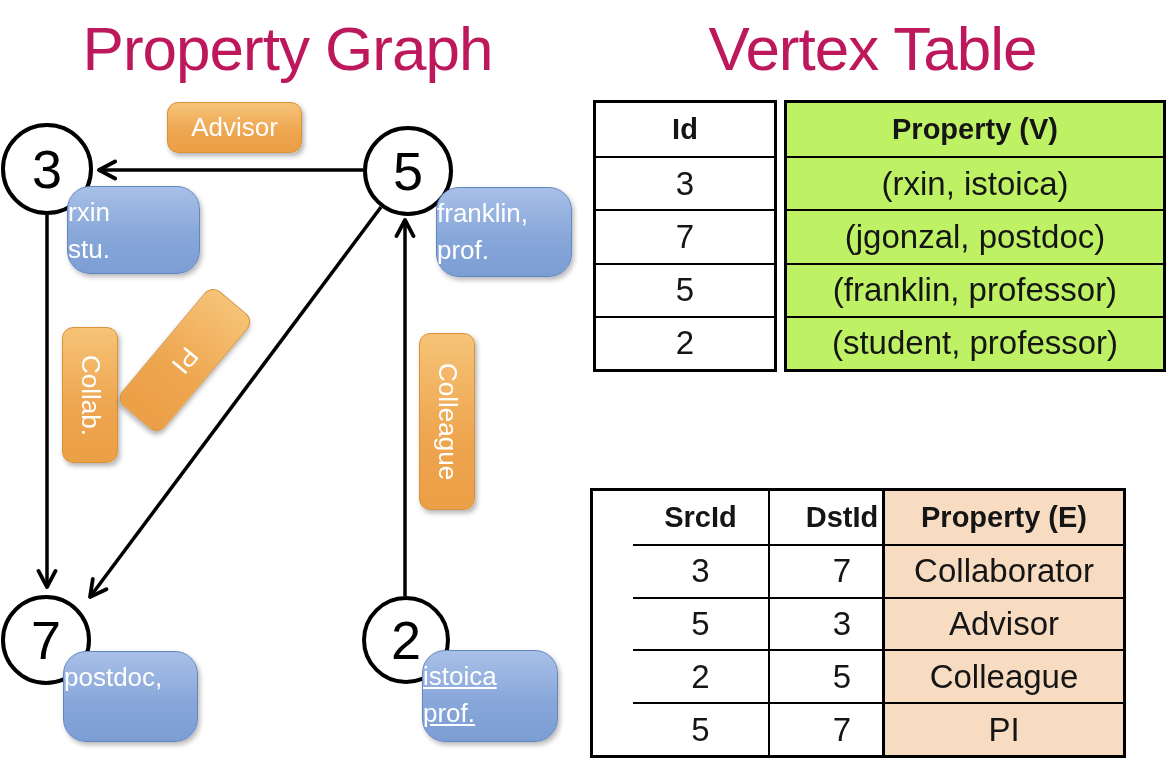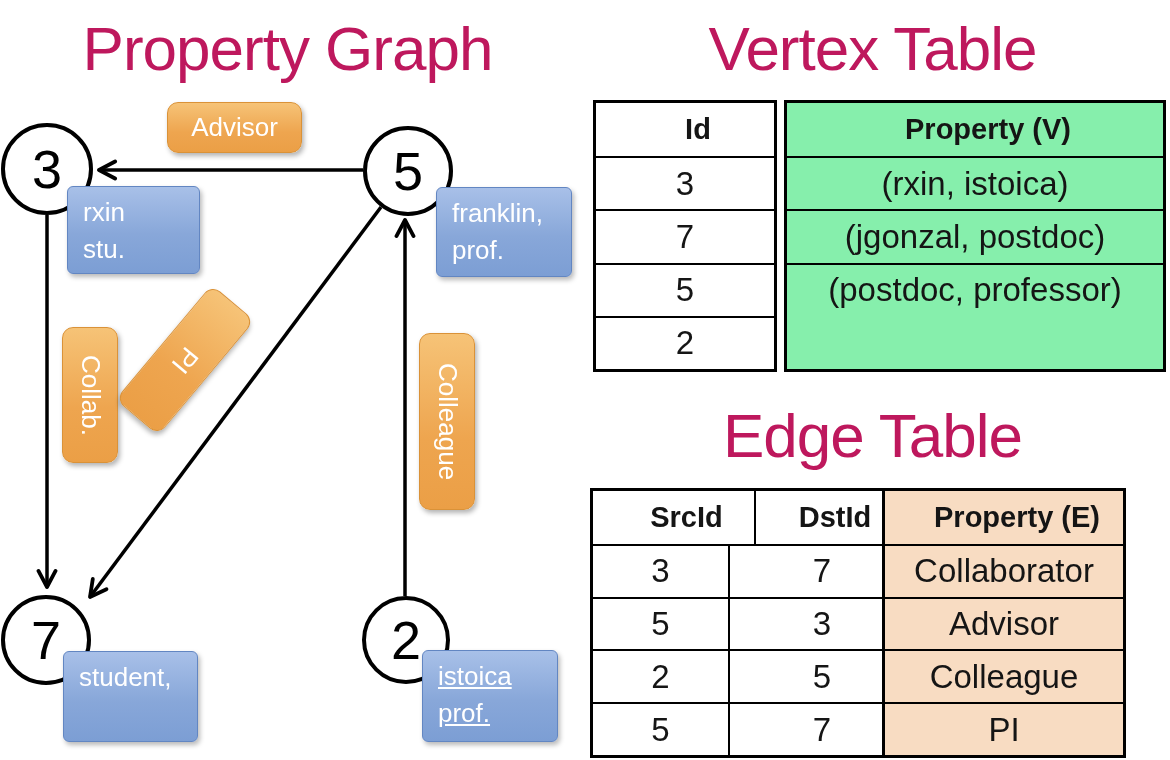--- a/index.html
+++ b/index.html
@@ -13,25 +13,25 @@
     letter-spacing:-1px;color:#be185d;white-space:nowrap;
   }
   
   .gnode{
     position:absolute;border:4px solid #000;border-radius:50%;background:#fff;
     display:flex;align-items:center;justify-content:center;
     font-size:54px;font-weight:300;color:#000;box-sizing:border-box;z-index:3;
   }
   
   .vbox{
-    position:absolute;box-sizing:border-box;border-radius:6px;
+    position:absolute;box-sizing:border-box;border-radius:23px;
     border:1.5px solid #6286c2;
     background:linear-gradient(180deg,#a8c0e8 0%,#88a7d9 55%,#7c9ed4 100%);
     box-shadow:2px 3px 5px rgba(0,0,0,0.28);
-    color:#fff;font-size:26px;line-height:37px;padding:7px 0 0 15px;z-index:4;
+    color:#fff;font-size:26px;line-height:37px;padding:7px 0 0 0;z-index:4;
   }
   
   .elabel{
     position:absolute;box-sizing:border-box;border-radius:11px;
     border:1.5px solid #da9238;
     background:linear-gradient(180deg,#f6c377 0%,#eea54f 60%,#eb9f46 100%);
     box-shadow:2px 3px 5px rgba(0,0,0,0.3);
     color:#fff;font-size:26px;display:flex;align-items:center;justify-content:center;z-index:2;
   }
   .elabel .vtext{writing-mode:vertical-rl;}
@@ -39,36 +39,35 @@
   .edges{position:absolute;left:0;top:0;z-index:1;}
   
   .subtbl{
     position:absolute;box-sizing:border-box;border:3px solid #000;background:#fff;
     display:grid;grid-template-rows:repeat(5,1fr);z-index:2;
   }
   .subtbl .trow{
     display:flex;align-items:center;justify-content:center;
     border-top:2.5px solid #000;font-size:33px;color:#151515;text-align:center;
   }
-  .subtbl .trow:first-child{border-top:none;padding-left:26px;}
+  .subtbl .trow:first-child{border-top:none;}
   .subtbl .trow.hdr{font-size:29px;font-weight:bold;}
-  .subtbl.twocol .trow{display:grid;grid-template-columns:135px 1fr;}
+  .subtbl.twocol .trow{display:grid;grid-template-columns:135px 1fr;margin-left:40px;}
   .subtbl.twocol .trow span{display:flex;align-items:center;justify-content:center;height:100%;}
   .subtbl.twocol .trow span:last-child{border-left:2.5px solid #000;}
-  .bluecol{background:#86efac;}
+  .bluecol{background:#bef264;}
   .orangecol{background:#f8dcc2;}
 </style>
 </head>
 <body>
 
 <div class="stage">
 
   <div class="big-title" style="left:0;top:13px;width:575px;">Property Graph</div>
   <div class="big-title" style="left:585px;top:13px;width:575px;">Vertex Table</div>
-  <div class="big-title" style="left:585px;top:400px;width:575px;">Edge Table</div>
 
   <svg class="edges" width="1170" height="760">
     <defs>
       <marker id="arrowhead" viewBox="0 0 12 12" refX="10" refY="6" markerWidth="6.5" markerHeight="6.5" orient="auto">
         <path d="M1.5,1.5 L10,6 L1.5,10.5" fill="none" stroke="#000" stroke-width="2" stroke-linecap="round" stroke-linejoin="round"></path>
       </marker>
     </defs>
     <line x1="363" y1="170" x2="99" y2="170" stroke="#000" stroke-width="3.5" marker-end="url(#arrowhead)"></line>
     <line x1="47" y1="215" x2="47" y2="587" stroke="#000" stroke-width="3.5" marker-end="url(#arrowhead)"></line>
     <line x1="381" y1="207" x2="90" y2="597" stroke="#000" stroke-width="3.5" marker-end="url(#arrowhead)"></line>
@@ -90,21 +89,21 @@
 
   <div class="vbox" style="left:67px;top:186px;width:133px;height:88px;">
     <div>rxin</div>
     <div>stu.</div>
   </div>
   <div class="vbox" style="left:436px;top:187px;width:136px;height:90px;">
     <div>franklin,</div>
     <div>prof.</div>
   </div>
   <div class="vbox" style="left:63px;top:651px;width:135px;height:91px;">
-    <div>student,</div>
+    <div>postdoc,</div>
   </div>
   <div class="vbox" style="left:422px;top:650px;width:136px;height:92px;text-decoration:underline;">
     <div>istoica</div>
     <div>prof.</div>
   </div>
 
   <div class="elabel" style="left:167px;top:102px;width:135px;height:51px;">
     <span>Advisor</span>
   </div>
   <div class="elabel" style="left:62px;top:327px;width:56px;height:136px;">
@@ -121,21 +120,22 @@
     <div class="trow hdr">Id</div>
     <div class="trow">3</div>
     <div class="trow">7</div>
     <div class="trow">5</div>
     <div class="trow">2</div>
   </div>
   <div class="subtbl bluecol" style="left:784px;top:100px;width:382px;height:272px;">
     <div class="trow hdr">Property (V)</div>
     <div class="trow">(rxin, istoica)</div>
     <div class="trow">(jgonzal, postdoc)</div>
-    <div class="trow">(postdoc, professor)</div>
+    <div class="trow">(franklin, professor)</div>
+    <div class="trow">(student, professor)</div>
   </div>
 
   <div class="subtbl twocol" style="left:590px;top:488px;width:327px;height:270px;">
     <div class="trow hdr">
       <span>SrcId</span>
       <span>DstId</span>
     </div>
     <div class="trow">
       <span>3</span>
       <span>7</span>

